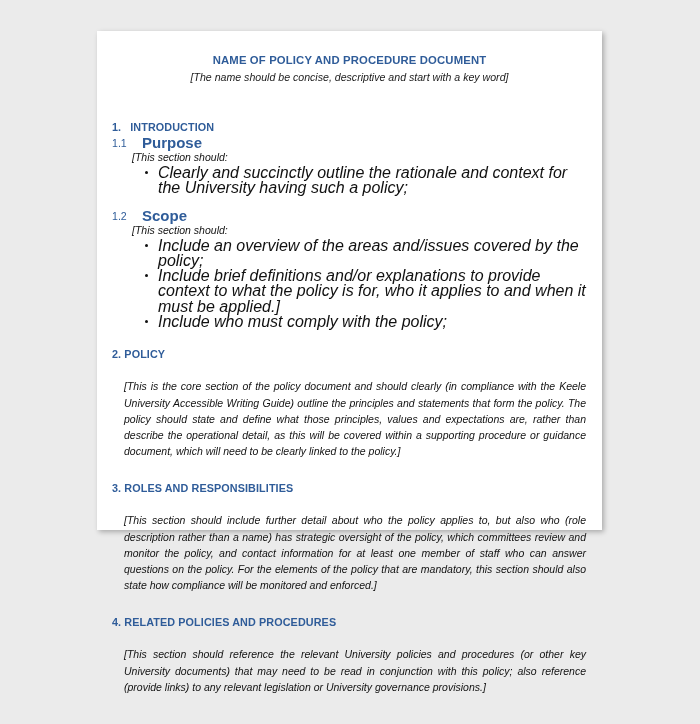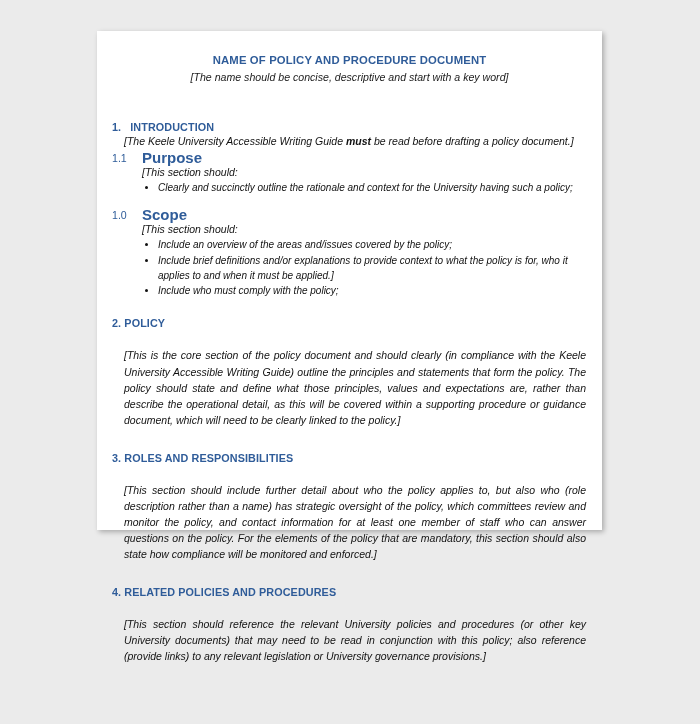--- a/index.html
+++ b/index.html
@@ -83,21 +83,21 @@
 
   
   .lead {
     font-style: italic;
     font-size: 10.5px;
     color: #111111;
     line-height: 15px;
     margin: 0;
   }
   .indent-1 { margin-left: 12px; }   
-  .indent-2 { margin-left: 30px; }   
+  .indent-2 { margin-left: 20px; }   
 
   .para {
     font-style: italic;
     font-size: 10.5px;
     color: #111111;
     line-height: 16.2px;
     text-align: justify;
     margin: 4px;
     margin-left: 12px;
     margin-right: 1px;
@@ -106,21 +106,21 @@
   ul.bullets {
     list-style: none;
     margin: 0;
     padding: 0;
     margin-left: 30px;
   }
   ul.bullets li {
     position: relative;
     padding-left: 16px;
     font-style: italic;
-    font-size: 10px;
+    font-size: 16px;
     color: #111111;
     line-height: 15.3px;
     margin: 0;
   }
   ul.bullets li::before {
     content: "";
     position: absolute;
     left: 3px;
     top: 6.2px;
     width: 3px;
@@ -147,43 +147,40 @@
 
     <div class="doc-title">NAME OF POLICY AND PROCEDURE DOCUMENT</div>
     <div class="doc-subtitle">[The name should be concise, descriptive and start with a key word]</div>
 
     <div class="sp-title-to-s1"></div>
 
     <div class="h1">
       <span>1.</span><span class="numsp"></span><span>INTRODUCTION</span>
     </div>
 
-    <div class="lead indent-1">
-      <span>[The Keele University Accessible Writing Guide </span><strong class="must">must</strong><span> be read before drafting a policy document.]</span>
-    </div>
 
     <div class="sp-small"></div>
 
     <div class="h2row">
       <span class="h2num">1.1</span>
       <span class="h2label">Purpose</span>
     </div>
 
     <div class="lead indent-2">[This section should:</div>
 
     <ul class="bullets">
       <li>
         <span class="b-wrap">Clearly and succinctly outline the rationale and context for the University having such a policy;</span>
       </li>
     </ul>
 
     <div class="sp-heading-gap"></div>
 
     <div class="h2row">
-      <span class="h2num">1.0</span>
+      <span class="h2num">1.2</span>
       <span class="h2label">Scope</span>
     </div>
 
     <div class="lead indent-2">[This section should:</div>
 
     <ul class="bullets">
       <li>
         <span class="b-wrap">Include an overview of the areas and/issues covered by the policy;</span>
       </li>
       <li>

